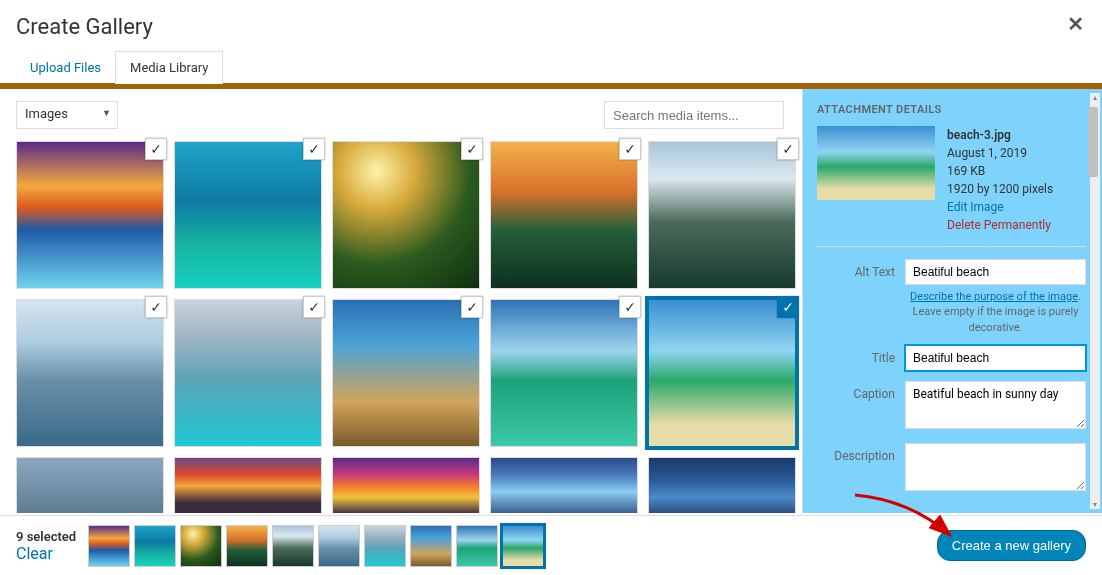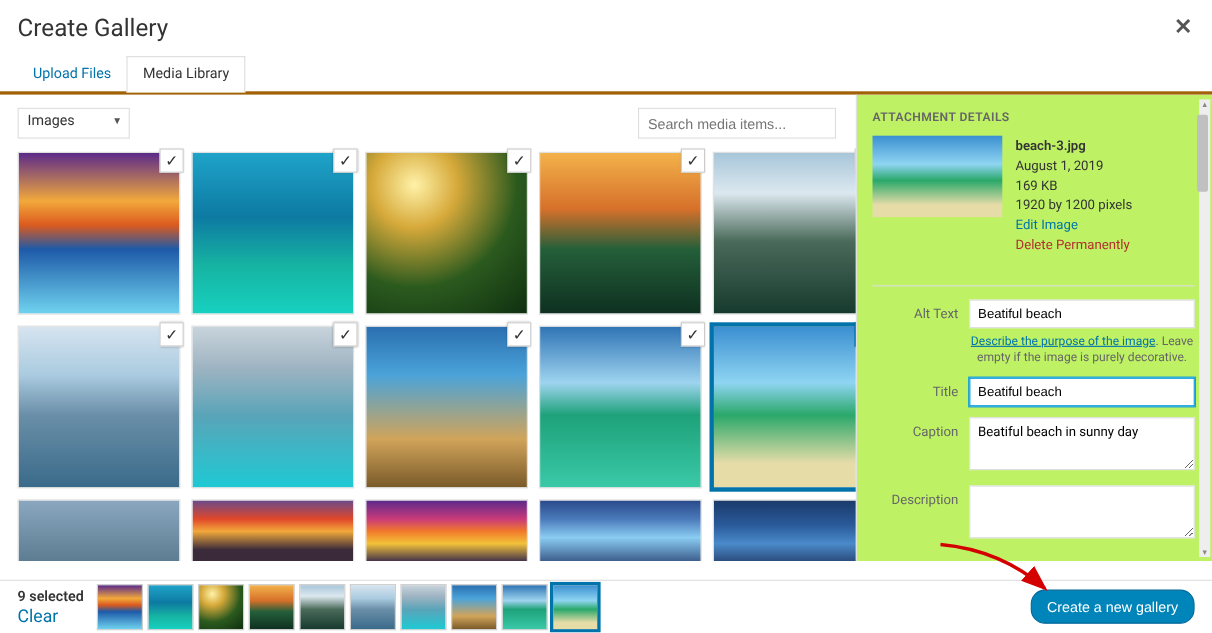--- a/index.html
+++ b/index.html
@@ -1,58 +1,58 @@
 <!DOCTYPE html>
 <html><head>
 <meta charset="utf-8">
 <style>
   * { box-sizing: border-box; margin: 0; padding: 0; }
   body { font-family: -apple-system, BlinkMacSystemFont, "Segoe UI", Roboto, Arial, sans-serif; background: #fff; color: #333; width: 1102px; height: 575px; overflow: hidden; position: relative; }
   .modal { width: 1102px; height: 575px; position: relative; }
   .header { padding: 14px 16px 6px 16px; }
   .title { font-size: 22px; font-weight: 400; color: #333; }
   .close { position: absolute; top: 12px; right: 18px; font-size: 20px; color: #555; cursor: pointer; font-weight: bold; }
-  .tabs { display: flex; align-items: flex-end; padding: 0 16px; margin-top: 6px; border-bottom: 3px solid #a16207; }
+  .tabs { display: flex; align-items: flex-end; padding: 0 16px; margin-top: 6px; border-bottom: 6px solid #a16207; }
   .tab { padding: 8px 14px; font-size: 13px; cursor: pointer; }
   .tab.inactive { color: #0073aa; }
   .tab.active { border: 1px solid #ddd; border-bottom: 1px solid #fff; margin-bottom: -1px; background: #fff; color: #333; }
   .main { display: flex; height: 424px; }
   .library { flex: 1; padding: 12px 0 0 16px; overflow: hidden; position: relative; }
   .filter-row { display: flex; align-items: center; gap: 8px; margin-bottom: 12px; }
   .select { position: relative; border: 1px solid #ddd; background: #fff; height: 28px; font-size: 13px; padding: 4px 24px 4px 8px; }
   .select::after { content: "▼"; position: absolute; right: 6px; top: 6px; font-size: 9px; color: #555; }
   .spacer { flex: 1; }
   .search { border: 1px solid #ddd; height: 28px; padding: 4px 8px; font-size: 13px; width: 180px; margin-right: 18px; }
   .grid { display: flex; flex-wrap: wrap; gap: 10px; width: 790px; }
   .thumb { width: 148px; height: 148px; border: 1px solid #ddd; position: relative; background-size: cover; background-position: center; cursor: pointer; }
   .thumb.selected .check { display: flex; }
   .check { position: absolute; top: -4px; right: -4px; width: 22px; height: 22px; background: #fff; border: 1px solid #ccc; display: flex; align-items: center; justify-content: center; font-size: 14px; color: #333; box-shadow: 0 0 2px rgba(0,0,0,0.3); }
   .thumb.active { outline: 4px solid #0073aa; outline-offset: -1px; }
   .thumb.active .check { background: #0073aa; color: #fff; border-color: #0073aa; }
-  .sidebar { width: 324px; background: #bef264; border-left: 1px solid #ddd; padding: 14px 0 14px 14px; overflow-y: auto; position: relative; }
+  .sidebar { width: 300px; background: #7dd3fc; border-left: 1px solid #ddd; padding: 14px 0 14px 14px; overflow-y: auto; position: relative; }
   .sb-scroll { position: absolute; right: 2px; top: 4px; bottom: 4px; width: 10px; background: #eee; display:flex; flex-direction:column; justify-content:space-between; }
   .sb-scroll::before { content:"▴"; font-size:8px; color:#888; text-align:center; }
   .sb-scroll::after { content:"▾"; font-size:8px; color:#888; text-align:center; }
   .sb-thumbtrack { position:absolute; top:14px; right:2px; width:10px; height:70px; background:#c0c0c0; border-radius:2px; }
   .sb-heading { font-size: 11px; font-weight: 600; color: #666; letter-spacing: 0.4px; margin-bottom: 10px; }
-  .details-top { display: flex; gap: 12px; padding-bottom: 28px; border-bottom: 1px solid #ddd; margin-bottom: 12px; margin-right:16px; }
+  .details-top { display: flex; gap: 12px; padding-bottom: 12px; border-bottom: 1px solid #ddd; margin-bottom: 12px; margin-right:16px; }
   .details-thumb { width: 118px; height: 74px; background-size: cover; background-position: center; }
   .details-meta { font-size: 12px; line-height: 1.5; }
   .details-meta .fname { font-weight: 600; }
   .link-blue { color: #0073aa; cursor: pointer; }
   .link-red { color: #b32d2e; cursor: pointer; }
   .form-row { display: flex; align-items: flex-start; margin-bottom: 10px; gap: 10px; margin-right:16px; }
   .form-label { width: 78px; text-align: right; font-size: 12px; color: #666; padding-top: 6px; }
   .form-field { flex: 1; }
   .input { width: 100%; border: 1px solid #ddd; background: #fff; padding: 5px 7px; font-size: 12px; }
   .input.focus { border-color: #0096dd; box-shadow: 0 0 0 1px #0096dd; }
   textarea.input { resize: vertical; height: 48px; font-family: inherit; }
   .help { font-size: 11px; color: #666; margin-top: 4px; line-height: 1.4; text-align: center; }
   .help a { color: #0073aa; text-decoration: underline; }
-  .footer { position: absolute; left: 0; right: 0; bottom: 0; height: 48px; border-top: 1px solid #ddd; background: #fff; display: flex; align-items: center; padding: 0 16px; }
+  .footer { position: absolute; left: 0; right: 0; bottom: 0; height: 60px; border-top: 1px solid #ddd; background: #fff; display: flex; align-items: center; padding: 0 16px; }
   .sel-info { font-size: 13px; margin-right: 12px; }
   .sel-info .count { font-weight: 600; }
   .sel-info .clear { color: #0073aa; font-size: 16px; cursor: pointer; }
   .strip { display: flex; gap: 4px; }
   .strip .sthumb { width: 42px; height: 42px; background-size: cover; background-position: center; border: 1px solid #ccc; }
   .strip .sthumb.active { outline: 3px solid #0073aa; outline-offset: -1px; }
   .footer .spacer { flex: 1; }
   .create-btn { background: #0085ba; color: #fff; border: 1px solid #006799; padding: 7px 14px; font-size: 13px; cursor: pointer; border-radius: 13px; }
   .arrow { position: absolute; pointer-events: none; }
   

